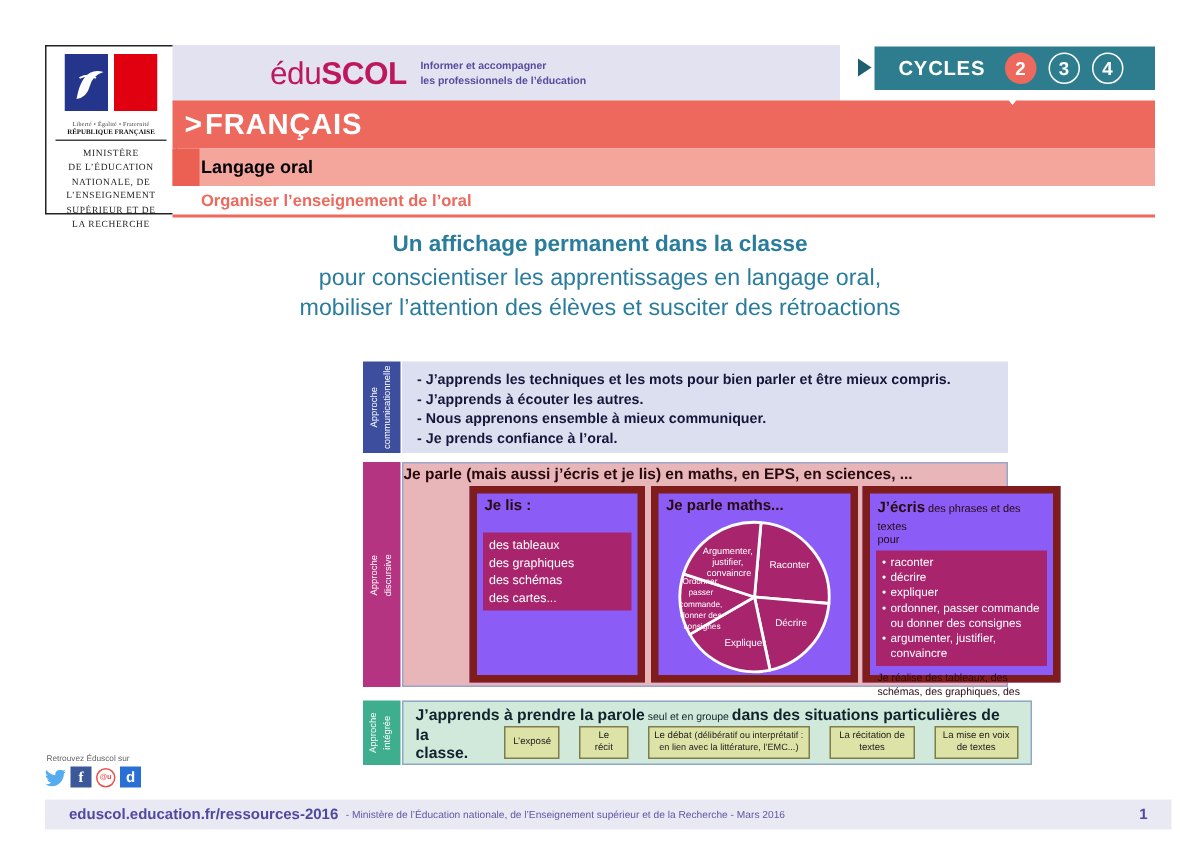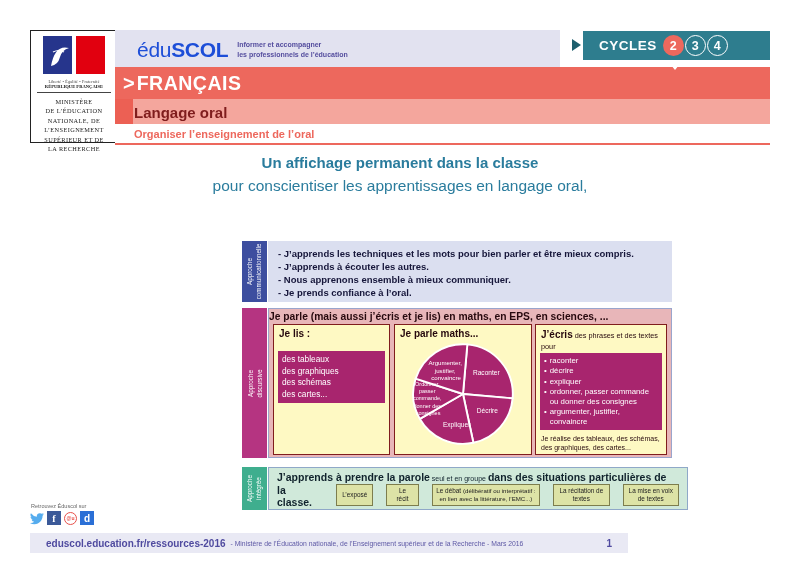--- a/index.html
+++ b/index.html
@@ -11,44 +11,44 @@
     border:1px solid #222;background:#fff;text-align:center;box-sizing:border-box;}
   .flag{width:62px;height:38px;margin:5px auto 1px;}
   .motto{font-family:"Liberation Serif",serif;font-size:4px;color:#333;letter-spacing:.2px;}
   .republic{font-family:"Liberation Serif",serif;font-size:4.6px;font-weight:bold;color:#111;}
   .min-divider{border-top:1px solid #444;margin:3px 6px 4px;}
   .min-name{font-family:"Liberation Serif",serif;font-size:6.3px;color:#222;line-height:1.5;letter-spacing:.4px;}
 
   
   .edus-band{position:absolute;left:115px;top:30px;width:445px;height:39px;background:#e2e2f0;
     display:flex;align-items:center;padding-left:22px;box-sizing:border-box;}
-  .logo{font-size:21px;color:#1d4ed8;letter-spacing:-.3px;}
+  .logo{font-size:21px;color:#be185d;letter-spacing:-.3px;margin-left:43px;}
   .logo b{font-weight:bold;}
   .tagline{margin-left:9px;font-size:7px;font-weight:bold;color:#544d9e;line-height:1.3;}
 
   .cycles-arrow{position:absolute;left:572px;top:39px;width:0;height:0;
     border-left:9px solid #1d5f6e;border-top:6px solid transparent;border-bottom:6px solid transparent;}
   .cycles-badge{position:absolute;left:583px;top:31px;width:187px;height:29px;background:#2e7d8e;
-    display:flex;align-items:center;gap:1px;padding-left:16px;box-sizing:border-box;}
+    display:flex;align-items:center;gap:8px;padding-left:16px;box-sizing:border-box;}
   .cycles-label{color:#fff;font-weight:bold;font-size:13.5px;letter-spacing:.5px;margin-right:5px;}
   .cycle{width:21px;height:21px;border-radius:50%;display:flex;align-items:center;justify-content:center;
     color:#fff;font-weight:bold;font-size:12.5px;box-sizing:border-box;flex:0 0 auto;}
   .cycle.active{background:#ed685d;}
   .cycle.inactive{border:1.6px solid #fff;}
   .badge-notch{position:absolute;left:667px;top:60px;width:0;height:0;z-index:6;
     border-left:8px solid transparent;border-right:8px solid transparent;border-top:10px solid #fff;}
 
   
   .banner{position:absolute;left:115px;top:67px;width:655px;height:32px;background:#ed685d;
     display:flex;align-items:center;padding-left:8px;box-sizing:border-box;color:#fff;}
   .banner-chevron{font-weight:bold;font-size:20px;margin-right:2px;}
   .banner-subject{font-weight:bold;font-size:19.5px;letter-spacing:.5px;}
   .theme-band{position:absolute;left:115px;top:99px;width:655px;height:25px;background:#f4a69d;}
   .theme-accent{position:absolute;left:0;top:0;width:18px;height:25px;background:#ec6054;}
-  .theme-label{position:absolute;left:19px;top:5px;font-weight:bold;font-size:15px;color:#7f1d1d;}
+  .theme-label{position:absolute;left:19px;top:5px;font-weight:bold;font-size:12px;color:#000000;}
   .subtheme-band{position:absolute;left:115px;top:124px;width:655px;height:19px;background:#fff;
     border-bottom:2px solid #ed685d;display:flex;align-items:center;}
   .subtheme-label{margin-left:19px;font-weight:bold;font-size:11px;color:#ed685d;}
 
   
   .title-block{position:absolute;left:60px;top:154px;width:680px;text-align:center;color:#2a7c9d;}
   .title-main{font-size:15px;font-weight:bold;margin-bottom:5px;text-align:center;}
   .title-sub{font-size:15.5px;line-height:20px;}
 
   
@@ -61,21 +61,21 @@
   
   .row1-box{position:absolute;left:268px;top:241px;width:404px;height:61px;background:#dbdff0;
     padding:6px 0 8px 10px;box-sizing:border-box;}
   .row1-line{font-size:9.5px;font-weight:bold;color:#16163a;line-height:13px;}
 
   
   .row2-box{position:absolute;left:268px;top:308px;width:404px;height:150px;background:#e8b6b9;
     border:1px solid #9aa5cc;box-sizing:border-box;}
   .row2-header{position:absolute;left:0;top:2px;width:100%;text-align:left;
     font-weight:bold;font-size:10.3px;color:#27090e;}
-  .col{position:absolute;top:15px;height:131px;background:#fef9c3;border:1px solid #7f1d1d;box-sizing:border-box;}
+  .col{position:absolute;top:15px;height:131px;background:#8b5cf6;border:5px solid #7f1d1d;box-sizing:border-box;margin-left:40px;}
   #col1{left:4px;width:117px;}
   #col2{left:125px;width:138px;}
   #col3{left:266px;width:132px;}
   .col-title{font-weight:bold;font-size:10px;color:#27090e;padding:3px 5px 1px;}
   .mag{background:#a8256e;color:#fff;margin:2px 4px;padding:3px 4px;}
   .mag-title{font-size:9.5px;margin-bottom:2px;}
   .mbul{display:flex;gap:3px;font-size:7.8px;line-height:1.3;}
   .mbul::before{content:"•";flex:0 0 auto;}
   .mag-line{font-size:8.3px;line-height:1.4;}
   #col1 .second{margin-top:11px;}
@@ -99,21 +99,21 @@
   .k-detail:not(:empty){margin-left:2px;font-size:6.1px;}
 
   
   .social-caption{position:absolute;left:31px;top:503px;font-size:5.5px;color:#666;}
   .social-row{position:absolute;left:30px;top:511px;display:flex;gap:3px;align-items:center;}
   .sicon{width:14px;height:14px;display:flex;align-items:center;justify-content:center;box-sizing:border-box;}
   .sicon.fb{background:#3b5998;color:#fff;font-family:"Liberation Serif",serif;font-weight:bold;font-size:10px;}
   .sicon.dm{background:#2a6fd6;color:#fff;font-weight:bold;font-size:10px;}
   .sicon.via{border:1.6px solid #e8504a;border-radius:50%;width:13px;height:13px;
     color:#e8504a;font-size:5px;font-weight:bold;}
-  .footer-bar{position:absolute;left:30px;top:533px;width:598px;height:20px;background:#e9e9f4;
+  .footer-bar{position:absolute;left:30px;top:533px;width:751px;height:20px;background:#e9e9f4;
     display:flex;align-items:center;padding:4px 16px;box-sizing:border-box;}
   .footer-url{font-weight:bold;font-size:10px;color:#4f4a9f;}
   .footer-credits{font-size:6.8px;color:#5d58a5;margin-left:5px;}
   .footer-page{margin-left:auto;font-weight:bold;font-size:10px;color:#4f4a9f;}
 </style>
 </head>
 <body>
 
 <div class="page">
 
@@ -162,20 +162,21 @@
     <div class="theme-accent"></div>
     <div class="theme-label">Langage oral</div>
   </div>
   <div class="subtheme-band">
     <div class="subtheme-label">Organiser l’enseignement de l’oral</div>
   </div>
 
   <div class="title-block">
     <div class="title-main">Un affichage permanent dans la classe</div>
     <div class="title-sub">pour conscientiser les apprentissages en langage oral,</div>
+    <div class="title-sub">mobiliser l’attention des élèves et susciter des rétroactions</div>
   </div>
 
   <div class="vlabel" id="vlabel1">
     <div class="vtext">
       <div>Approche</div>
       <div>communicationnelle</div>
     </div>
   </div>
   <div class="row1-box">
     <div class="row1-line">- J’apprends les techniques et les mots pour bien parler et être mieux compris.</div>

